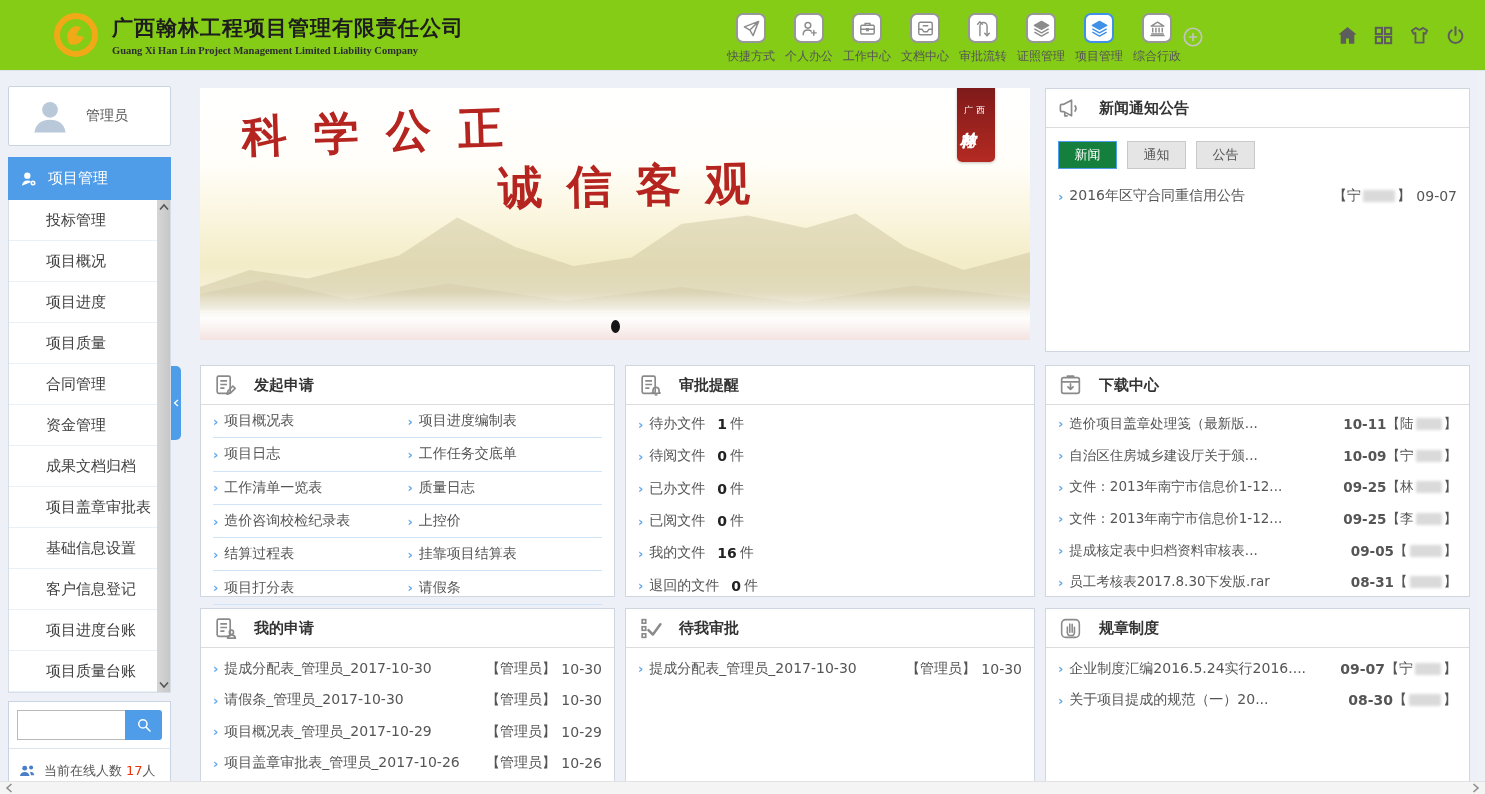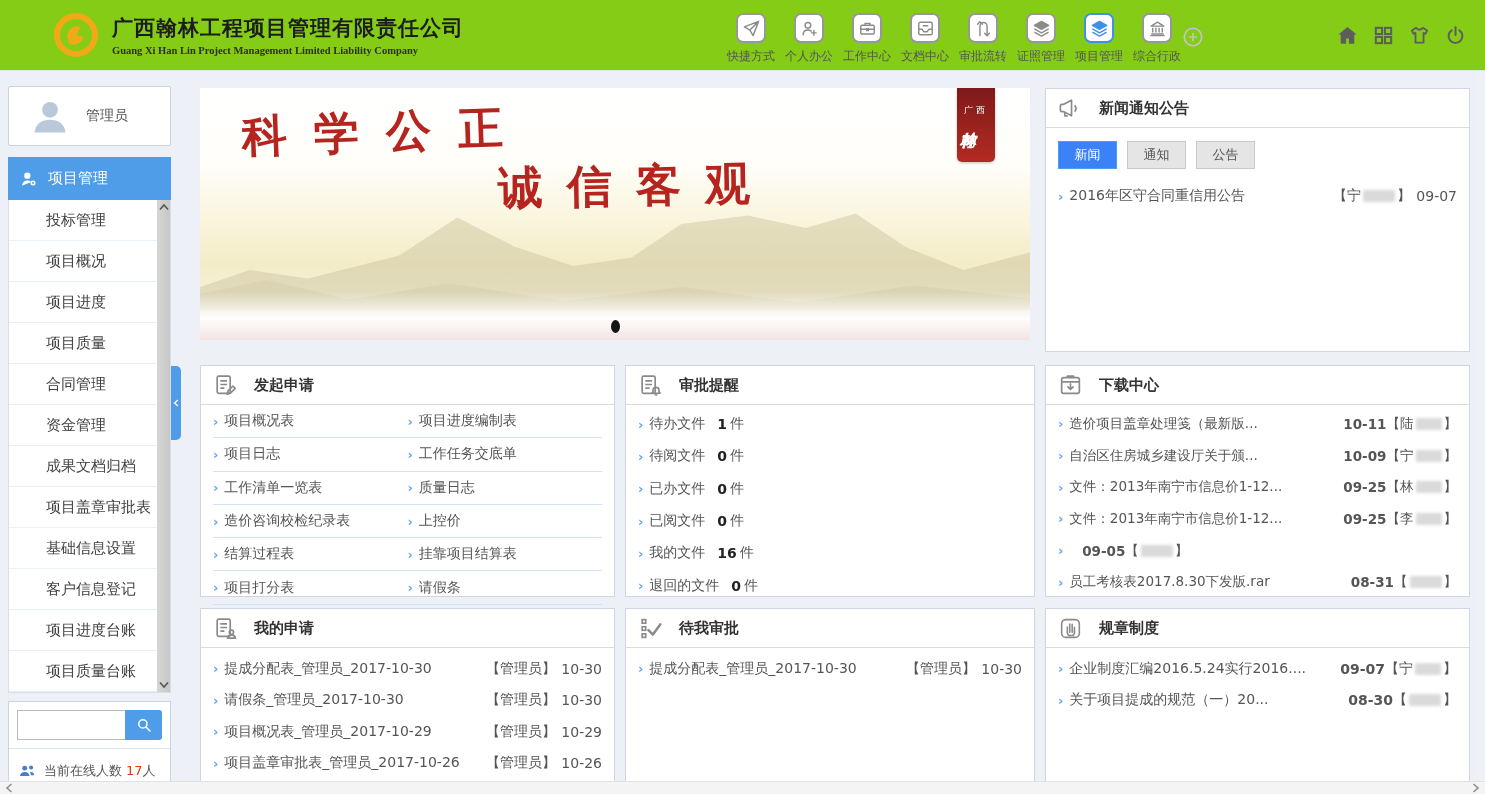--- a/index.html
+++ b/index.html
@@ -69,21 +69,21 @@
   .redact.wide{width:32px;}
 
   .app-row{display:flex;align-items:center;height:31.5px;font-size:14px;color:#555;cursor:pointer;}
   .app-row .ftitle{margin-right:8px;}
   .app-author{flex:none;white-space:nowrap;}
   .app-date{width:46px;text-align:right;flex:none;}
 
   
   .tabs{display:flex;gap:10px;padding:13px 0 11px;}
   .tab{min-width:59px;height:28px;display:flex;align-items:center;justify-content:center;font-size:13px;border:1px solid #c9c9c9;color:#555;background:#e5e5e5;cursor:pointer;box-sizing:border-box;}
-  .tab.active{background:#3b82f6;border-color:#4f9ce8;color:#fff;}
+  .tab.active{background:#15803d;border-color:#4f9ce8;color:#fff;}
   .news-row{display:flex;align-items:center;height:32px;font-size:14px;color:#555;cursor:pointer;}
 
   
   .banner{position:absolute;left:200px;top:88px;width:830px;height:252px;overflow:hidden;background:#fff;cursor:pointer;}
   .sky{position:absolute;left:0;top:0;right:0;bottom:0;background:linear-gradient(180deg,#ffffff 0%,#fffef9 30%,#faf5dd 52%,#f3ecc7 70%,#f7f1de 84%,#f6e9e3 97%,#f2dede 100%);}
   .mount1{position:absolute;left:0;bottom:30px;width:100%;height:105px;background:#c9c29b;opacity:.45;clip-path:polygon(0 78%,6% 62%,13% 70%,24% 48%,31% 12%,38% 40%,45% 58%,52% 50%,58% 18%,66% 10%,73% 22%,79% 8%,85% 40%,92% 62%,100% 45%,100% 100%,0 100%);}
   .mount2{position:absolute;left:0;bottom:18px;width:100%;height:70px;background:#d6cfae;opacity:.4;clip-path:polygon(0 60%,8% 40%,18% 68%,30% 45%,44% 70%,58% 50%,72% 72%,86% 48%,100% 66%,100% 100%,0 100%);}
   .haze{position:absolute;left:0;bottom:0;width:100%;height:48px;background:linear-gradient(180deg,rgba(255,255,255,0),rgba(255,255,255,.95) 55%,#f4e3e1 100%);}
   .slogan1{position:absolute;left:42px;top:14px;font-size:45px;color:#b5241f;font-weight:bold;letter-spacing:27px;font-family:"DejaVu Serif","Liberation Serif",serif;transform:rotate(-2deg);white-space:nowrap;}
   .slogan2{position:absolute;left:298px;top:68px;font-size:45px;color:#b5241f;font-weight:bold;letter-spacing:24px;font-family:"DejaVu Serif","Liberation Serif",serif;transform:rotate(-1deg);white-space:nowrap;}
@@ -509,20 +509,21 @@
           <span class="ftitle">文件：2013年南宁市信息价1-12...</span>
           <span class="fdate">09-25</span>
           <span class="fauthor">
             <span>【李</span>
             <span class="redact"></span>
             <span>】</span>
           </span>
         </div>
       <div class="file-row">
           <span class="arrow">›</span>
+          <span class="ftitle">提成核定表中归档资料审核表...</span>
           <span class="fdate">09-05</span>
           <span class="fauthor">
             <span>【</span>
             <span class="redact wide"></span>
             <span>】</span>
           </span>
         </div>
       <div class="file-row">
           <span class="arrow">›</span>
           <span class="ftitle">员工考核表2017.8.30下发版.rar</span>

